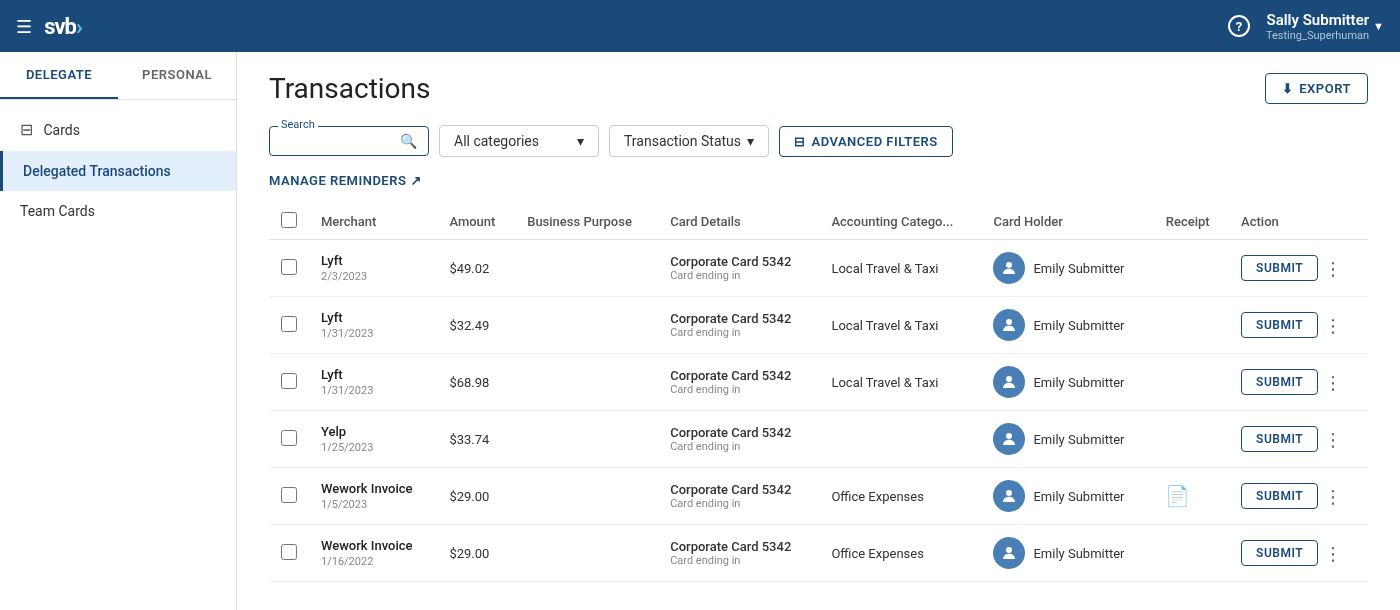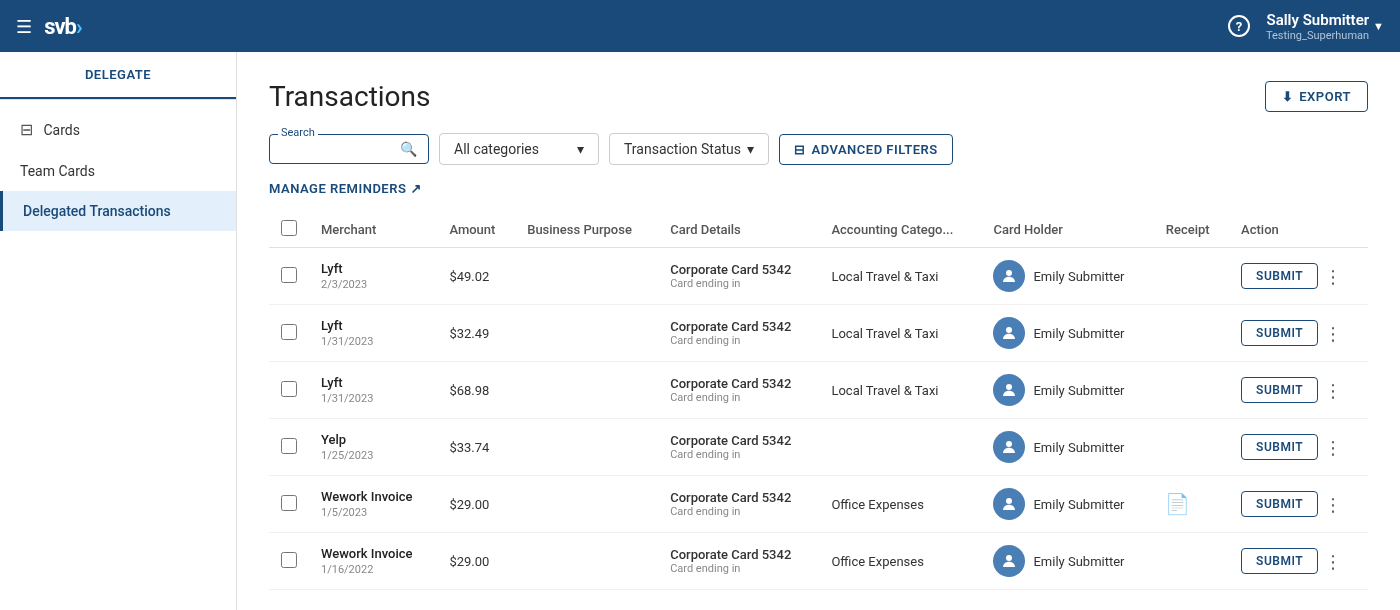--- a/index.html
+++ b/index.html
@@ -74,21 +74,21 @@
       border-left: 3px solid #1a4a7a;
       font-weight: 500;
     }
     .sidebar-icon { font-size: 16px; color: #555; }
 
     
     .content {
       flex: 1;
       background: white;
       overflow-y: auto;
-      padding: 28px 32px;
+      padding: 20px 32px;
     }
     .content-header {
       display: flex;
       justify-content: space-between;
       align-items: center;
       margin-bottom: 20px;
     }
     .page-title { font-size: 28px; font-weight: 400; color: #222; }
     .export-btn {
       display: flex;
@@ -268,31 +268,32 @@
       <span style="color:white;font-size:11px;">▼</span>
     </div>
   </div>
 </nav>
 
 <div class="main-layout">
 
   <aside class="sidebar">
     <div class="tab-row">
       <div class="tab-item active">DELEGATE</div>
+      <div class="tab-item">PERSONAL</div>
     </div>
     <div class="sidebar-section">
       <div class="sidebar-item">
         <span class="sidebar-icon">⊟</span>
         <span>Cards</span>
       </div>
+      <div class="sidebar-item active">
+        <span>Delegated Transactions</span>
+      </div>
       <div class="sidebar-item">
         <span>Team Cards</span>
-      </div>
-      <div class="sidebar-item active">
-        <span>Delegated Transactions</span>
       </div>
     </div>
   </aside>
 
   <main class="content">
     <div class="content-header">
       <h1 class="page-title">Transactions</h1>
       <button class="export-btn">
         <span>⬇</span>
         <span>EXPORT</span>

